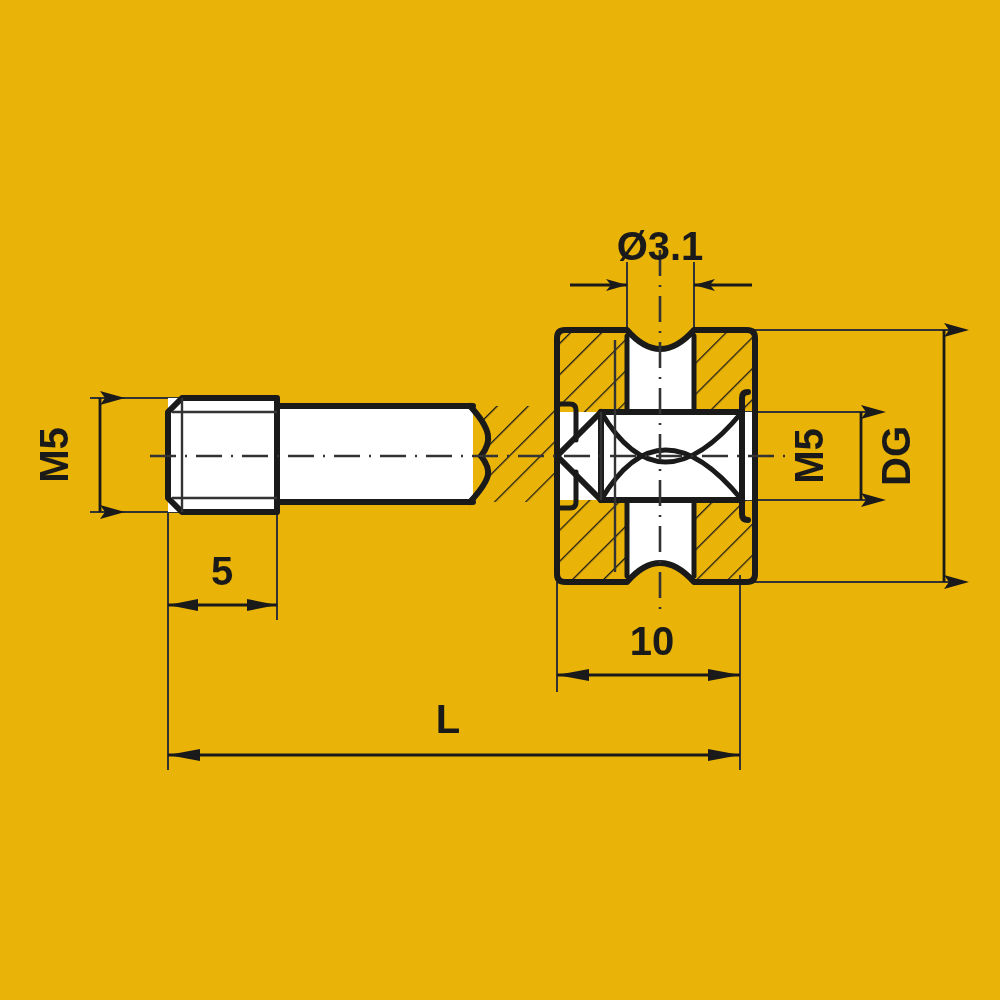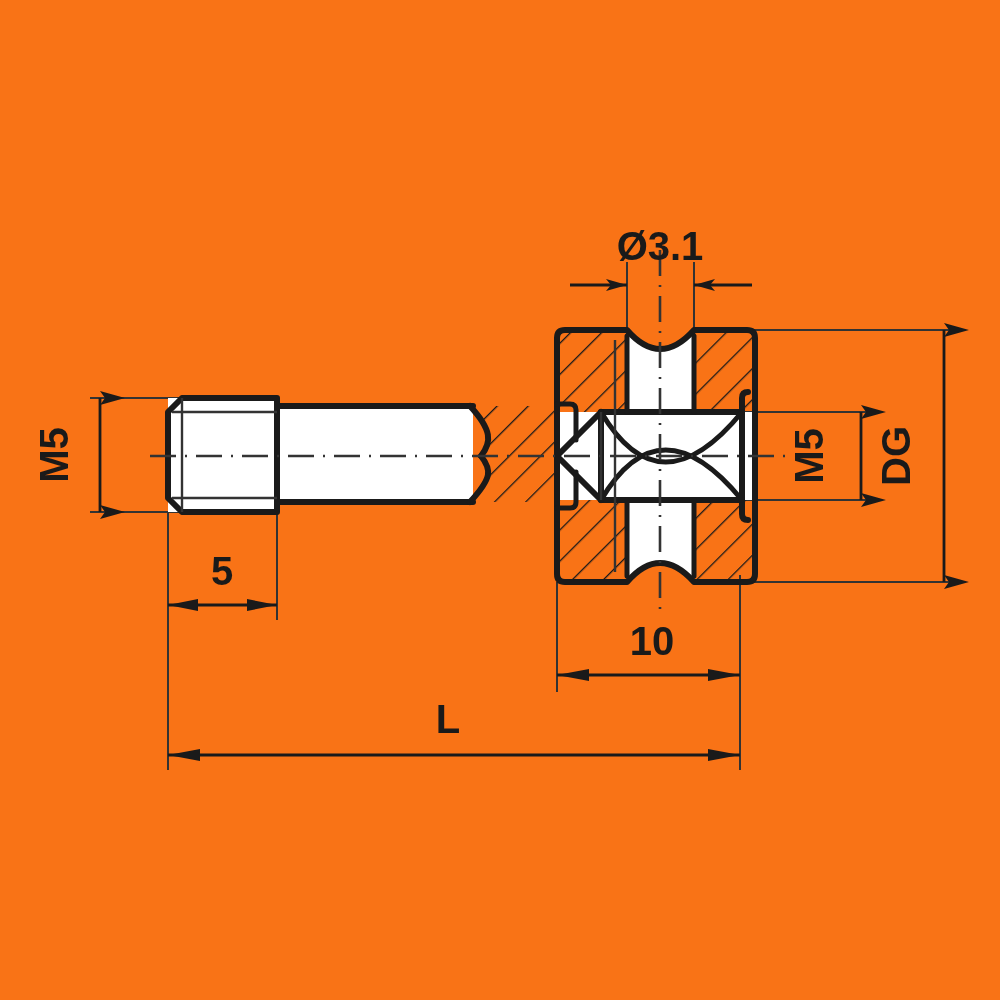--- a/index.html
+++ b/index.html
@@ -10,21 +10,21 @@
   body {
     width: 1000px;
     height: 1000px;
     font-family: "Liberation Sans", sans-serif;
     overflow: hidden;
   }
   #drawing-root {
     position: relative;
     width: 1000px;
     height: 1000px;
-    background: #f97316;
+    background: #eab308;
   }
   svg.tech-drawing {
     display: block;
     width: 1000px;
     height: 1000px;
   }
   .dim-text {
     font-family: "Liberation Sans", sans-serif;
     font-weight: bold;
     font-size: 40px;

